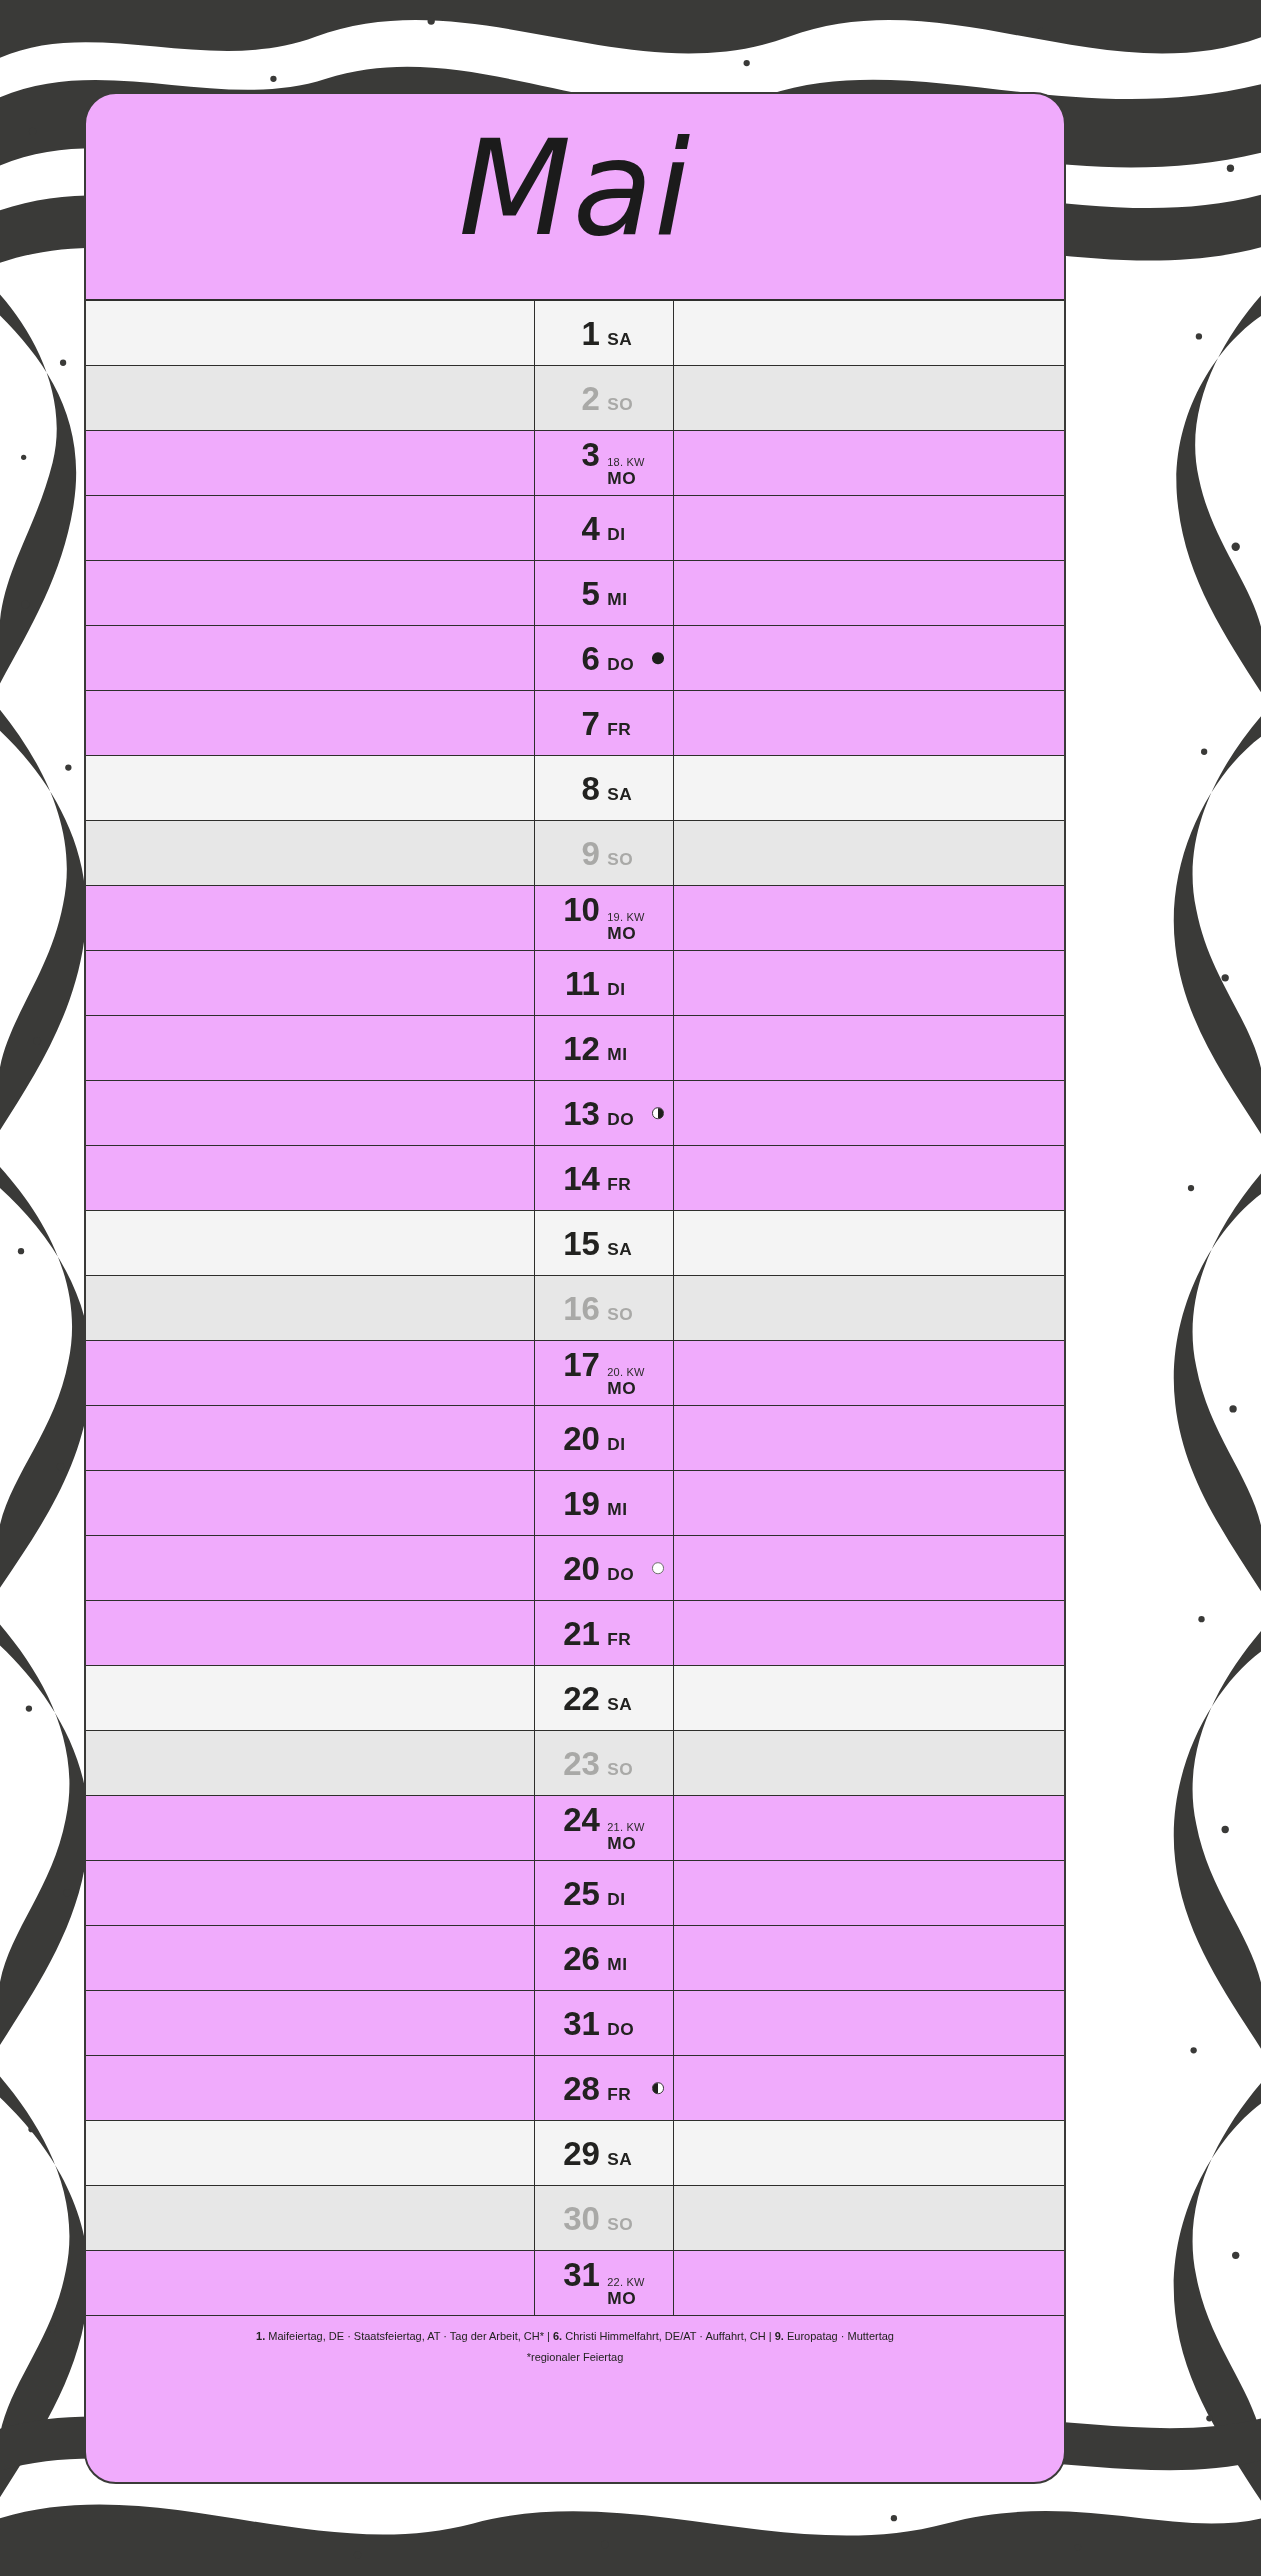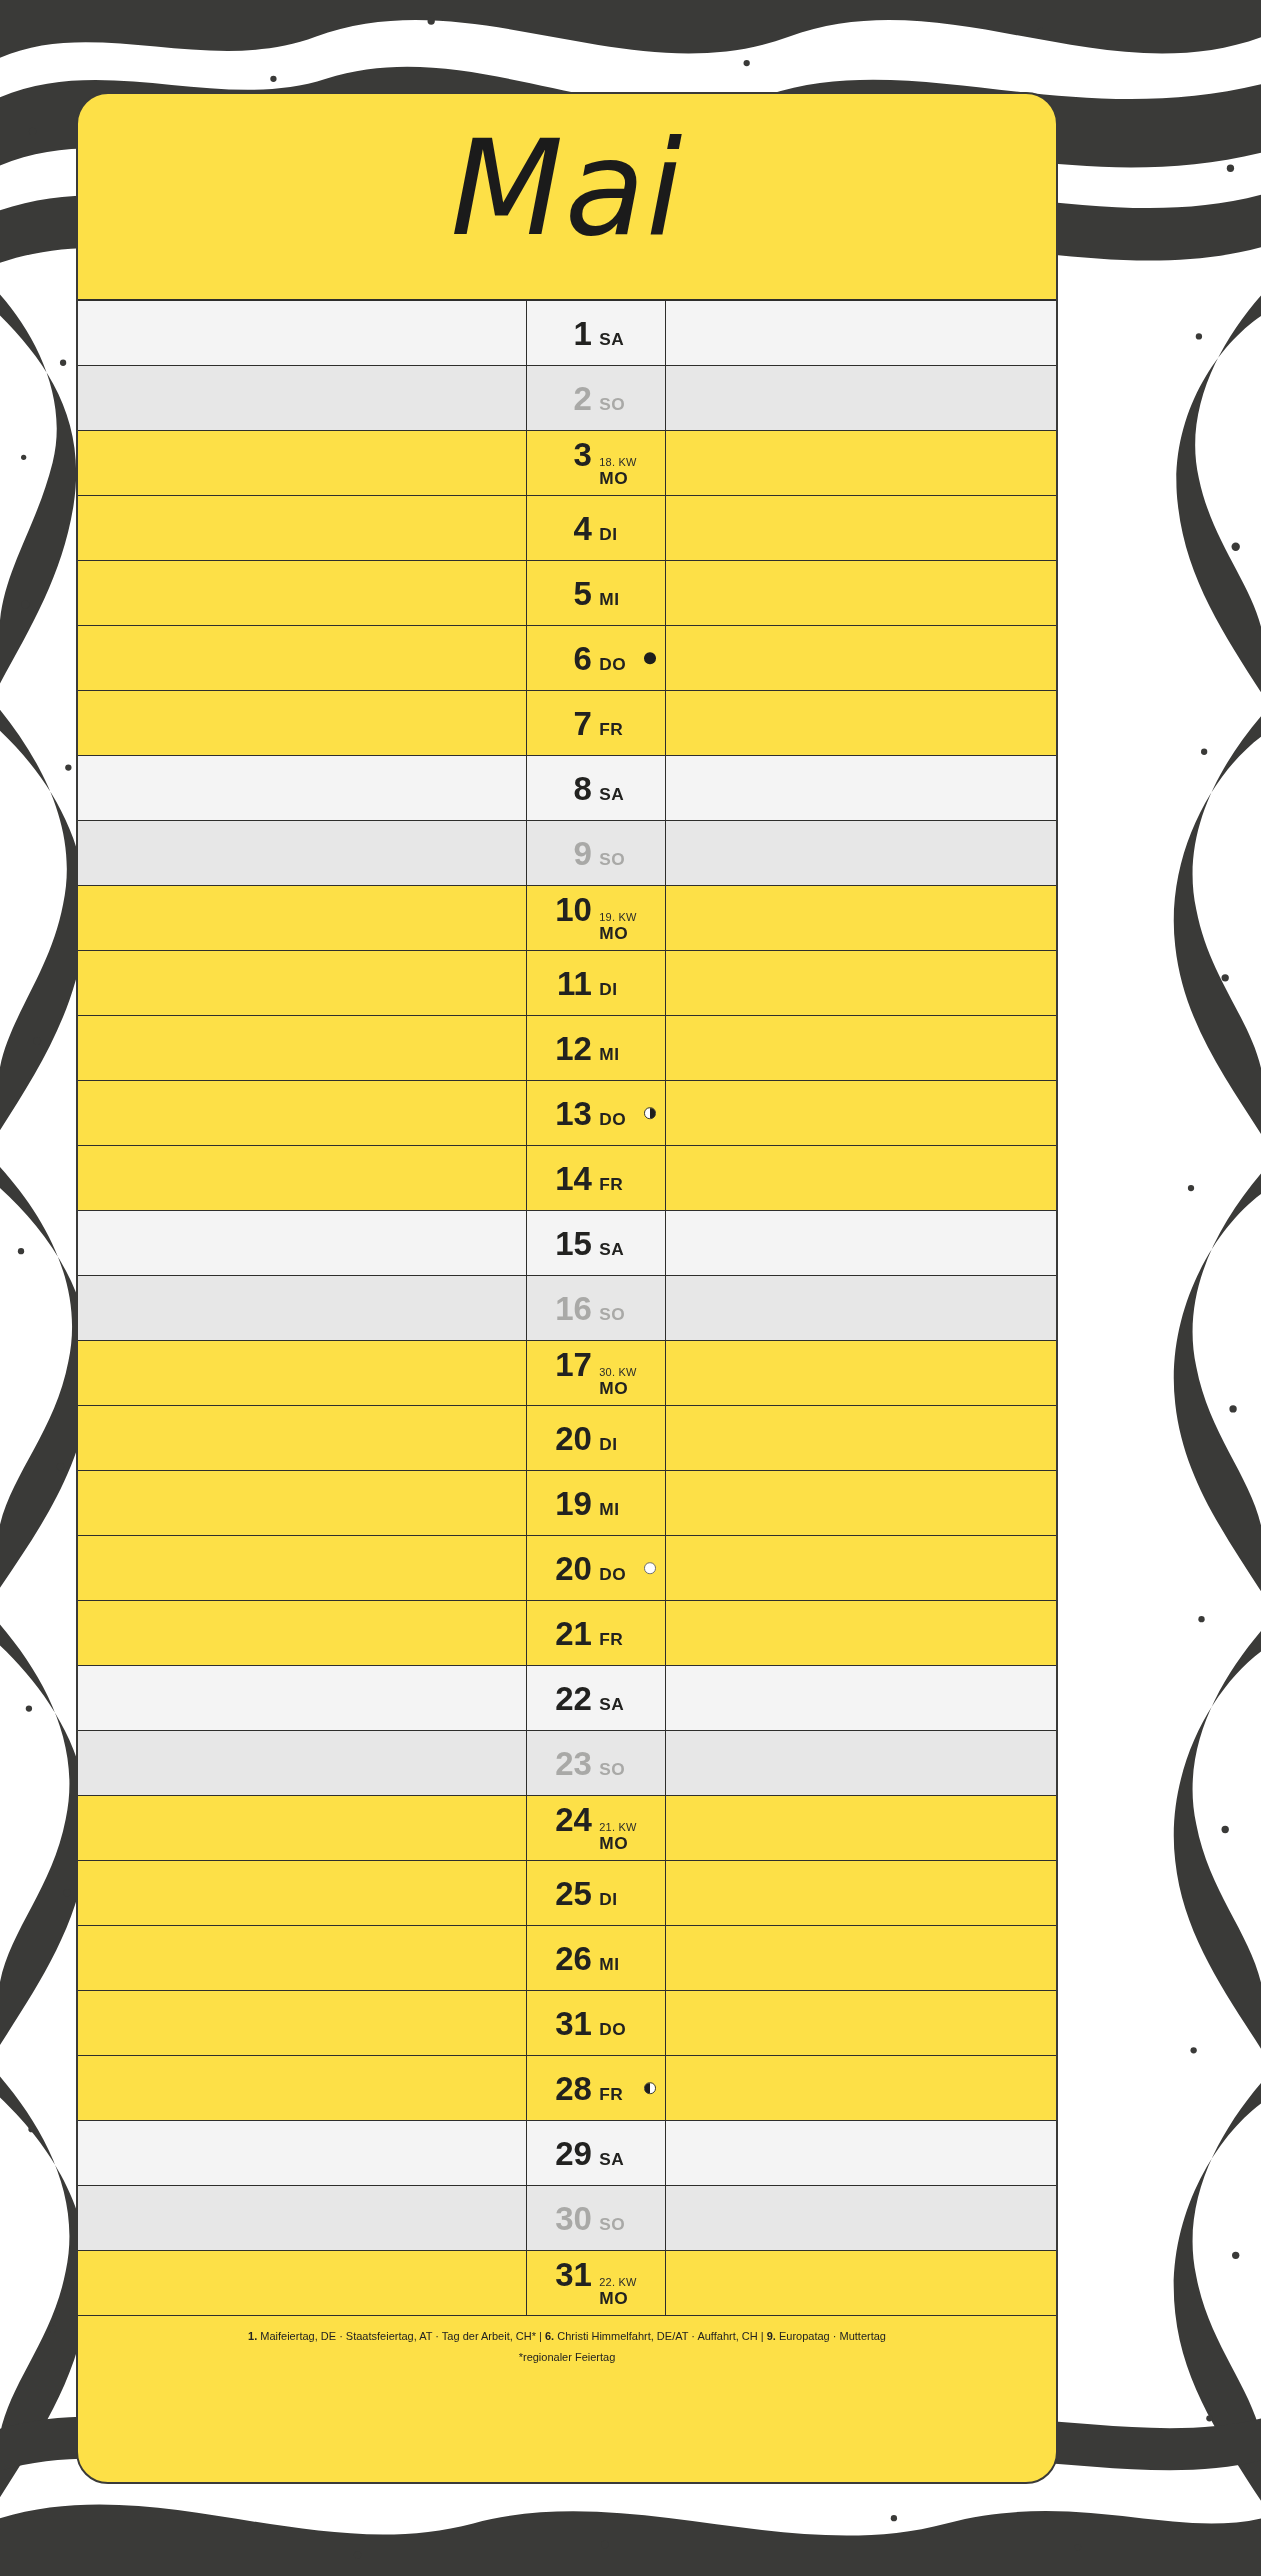--- a/index.html
+++ b/index.html
@@ -20,25 +20,25 @@
   #bg {
     position: absolute;
     inset: 0;
     background: #ffffff;
   }
   #bg svg { display: block; width: 100%; height: 100%; }
 
   
   #card {
     position: absolute;
-    left: 76px;
+    left: 84px;
     top: 92px;
     width: 982px;
     height: 2392px;
-    background: #fde047;
+    background: #f0abfc;
     border: 2.6px solid #3a3a38;
     border-radius: 32px;
     overflow: hidden;
   }
 
   
   .month-title {
     height: 205px;
     display: flex;
     align-items: center;
@@ -442,21 +442,21 @@
               </div>
             </div>
             <div class="col-right"></div>
           </div>
           <div class="row work">
             <div class="col-left"></div>
             <div class="col-mid">
               <div class="daybox">
                 <span class="daynum">17</span>
                 <span class="dowwrap">
-                  <span class="kw">30. KW</span>
+                  <span class="kw">20. KW</span>
                   <span class="dow">MO</span>
                 </span>
               </div>
             </div>
             <div class="col-right"></div>
           </div>
           <div class="row work">
             <div class="col-left"></div>
             <div class="col-mid">
               <div class="daybox">

